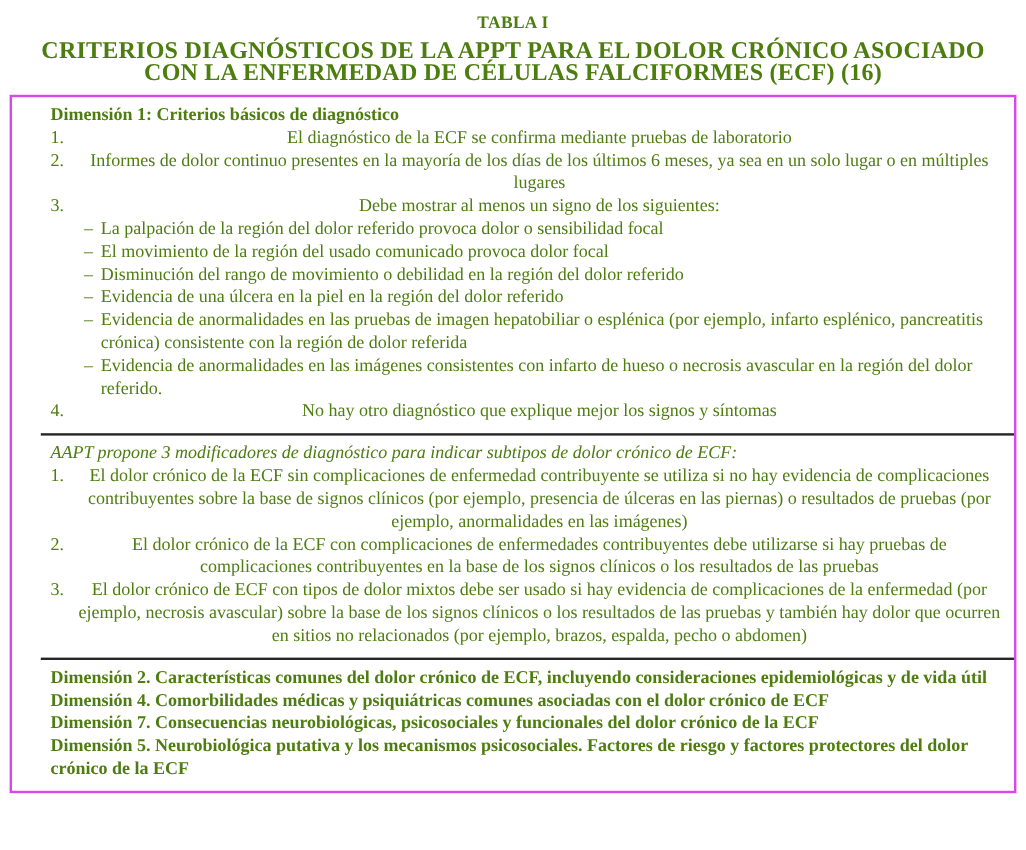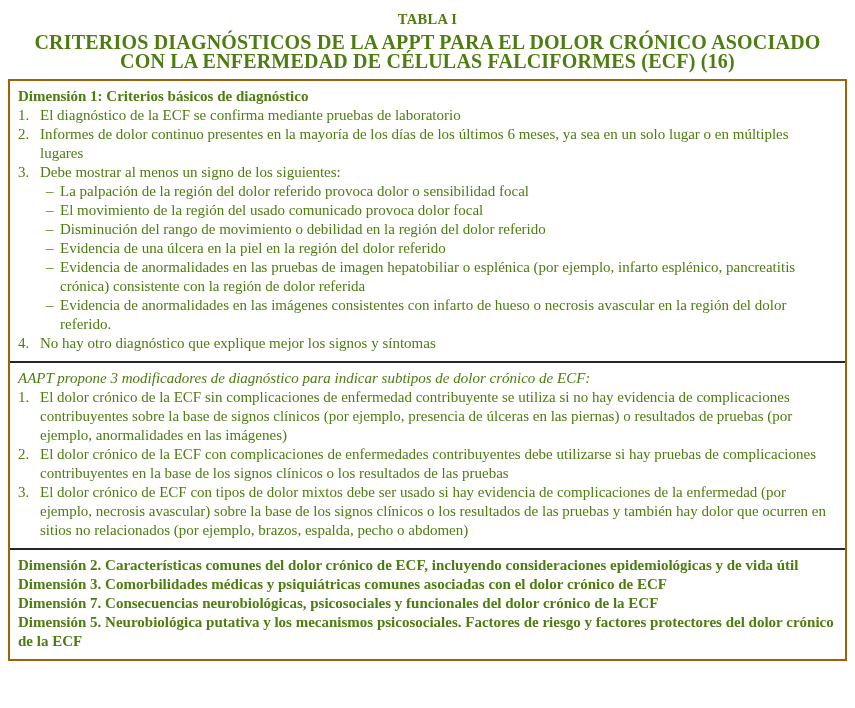--- a/index.html
+++ b/index.html
@@ -27,21 +27,22 @@
   .table-title {
     font-size: 14.5px;
     letter-spacing: 0.3px;
     margin-bottom: 4px;
   }
   .table-subtitle {
     font-size: 20px;
     letter-spacing: 0.2px;
   }
   .table-box {
-    border: 2px solid #a16207;
+    border: 2px solid #d946ef;
+    padding-left: 24px;
   }
   .section {
     padding: 6px 10px 8px 8px;
   }
   .section + .section {
     border-top: 2px solid #262626;
   }
   .sec-header {
     font-weight: bold;
   }
@@ -51,20 +52,21 @@
   .item {
     display: flex;
     align-items: flex-start;
   }
   .item > .marker {
     flex: 0 0 22px;
     width: 22px;
   }
   .item > .text {
     flex: 1;
+    text-align: center;
   }
   .subitem {
     display: flex;
     align-items: flex-start;
     padding-left: 28px;
   }
   .subitem > .marker {
     flex: 0 0 14px;
     width: 14px;
   }
@@ -148,19 +150,19 @@
         <span class="text">El dolor crónico de la ECF con complicaciones de enfermedades contribuyentes debe utilizarse si hay pruebas de complicaciones contribuyentes en la base de los signos clínicos o los resultados de las pruebas</span>
       </div>
       <div class="item">
         <span class="marker">3.</span>
         <span class="text">El dolor crónico de ECF con tipos de dolor mixtos debe ser usado si hay evidencia de complicaciones de la enfermedad (por ejemplo, necrosis avascular) sobre la base de los signos clínicos o los resultados de las pruebas y también hay dolor que ocurren en sitios no relacionados (por ejemplo, brazos, espalda, pecho o abdomen)</span>
       </div>
     </div>
 
     <div class="section">
       <div class="bold-line">Dimensión 2. Características comunes del dolor crónico de ECF, incluyendo consideraciones epidemiológicas y de vida útil</div>
-      <div class="bold-line">Dimensión 3. Comorbilidades médicas y psiquiátricas comunes asociadas con el dolor crónico de ECF</div>
+      <div class="bold-line">Dimensión 4. Comorbilidades médicas y psiquiátricas comunes asociadas con el dolor crónico de ECF</div>
       <div class="bold-line">Dimensión 7. Consecuencias neurobiológicas, psicosociales y funcionales del dolor crónico de la ECF</div>
       <div class="bold-line">Dimensión 5. Neurobiológica putativa y los mecanismos psicosociales. Factores de riesgo y factores protectores del dolor crónico de la ECF</div>
     </div>
 
   </div>
 </div>
 
 </body></html>

